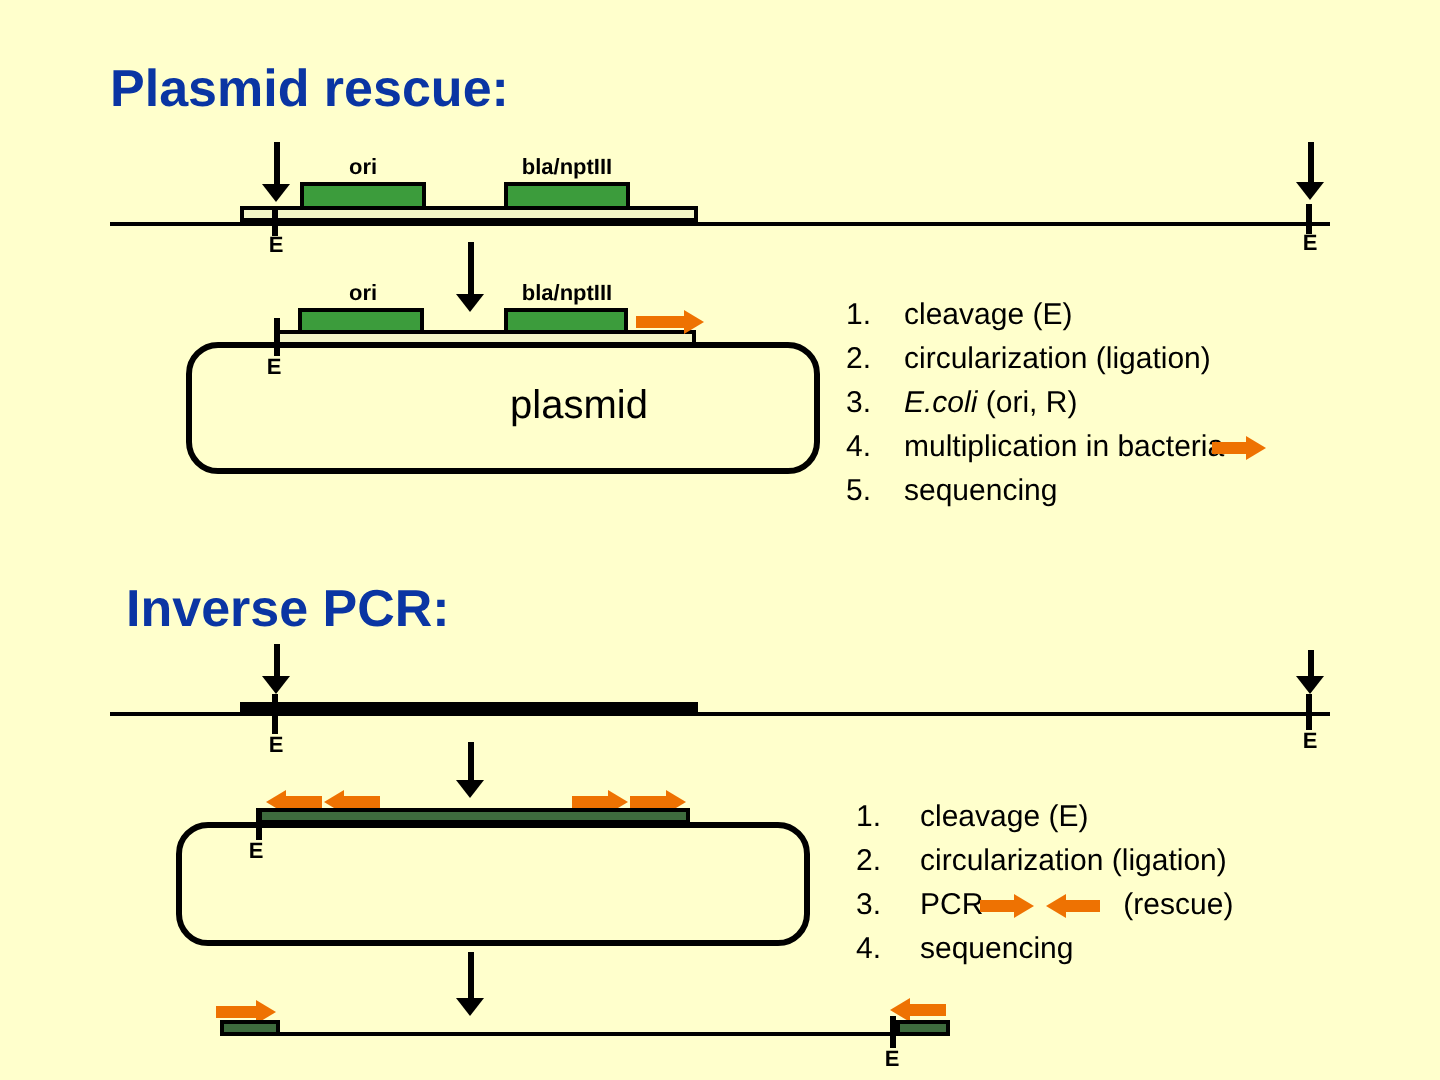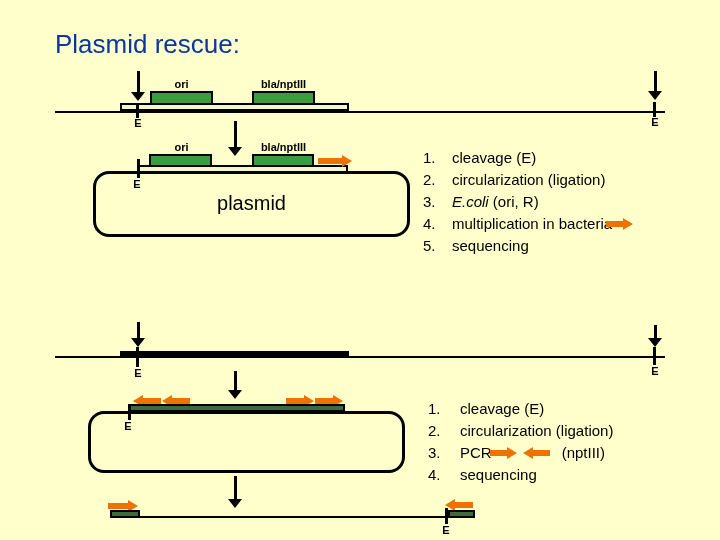--- a/index.html
+++ b/index.html
@@ -1,28 +1,28 @@
 <!DOCTYPE html>
 <html style="--bg: #FFFFCC; --blue: #0A35A3; --green: #3C9C3C; --orange: #EE7202;"><head>
 <meta charset="utf-8">
 <style>
   html,body{margin:0;padding:0;background:#888;}
   #slide{position:relative;width:720px;height:540px;background:var(--bg,#FFFFCC);overflow:hidden;
          font-family:"Liberation Sans",sans-serif;}
-  .title{position:absolute;font-weight:normal;font-size:26px;color:var(--blue,#0A35A3);white-space:nowrap;}
+  .title{position:absolute;font-weight:bold;font-size:26px;color:var(--blue,#0A35A3);white-space:nowrap;}
   .hline{position:absolute;background:#000;height:2px;}
   .tick{position:absolute;width:3px;background:#000;}
   .gene{position:absolute;background:var(--green,#3C9C3C);border:2px solid #000;box-sizing:border-box;}
   .gene-label{position:absolute;font-size:11px;font-weight:bold;line-height:11px;text-align:center;color:#000;white-space:nowrap;}
   .e-label{position:absolute;width:20px;font-size:11px;font-weight:bold;line-height:11px;text-align:center;color:#000;}
   .insert-bar{position:absolute;border:2px solid #000;box-sizing:border-box;background:#F3F6C6;}
   .solid-bar{position:absolute;background:#000;}
   .dkgreen{background:#3E6B3E;}
   .rrect{position:absolute;border:3px solid #000;border-radius:16px;box-sizing:border-box;}
-  .plasmid-label{position:absolute;font-size:20px;color:#000;text-align:center;}
+  .plasmid-label{position:absolute;font-size:20px;color:#000;text-align:center;padding-left:38px;}
   .darrow{position:absolute;}
   .darrow .sh{position:absolute;left:50%;margin-left:-1.5px;top:0;bottom:8px;width:3px;background:#000;}
   .darrow .hd{position:absolute;left:50%;margin-left:-7px;bottom:0;width:0;height:0;
               border-left:7px solid transparent;border-right:7px solid transparent;border-top:9px solid #000;}
   .oarrow{position:absolute;height:12px;}
   .oarrow .sh{position:absolute;top:3px;height:6px;background:var(--orange,#EE7202);}
   .oarrow .hd{position:absolute;top:0;width:0;height:0;border-top:6px solid transparent;border-bottom:6px solid transparent;}
   .oarrow.r .sh{left:0;right:9px;}
   .oarrow.r .hd{right:0;border-left:10px solid var(--orange,#EE7202);}
   .oarrow.l .sh{left:9px;right:0;}
@@ -80,20 +80,21 @@
   <div class="plasmid-label" style="left:93px;top:192px;width:317px;">plasmid</div>
 
   <div class="steps" style="left:423px;top:147px;">
     <div class="step"><span class="num">1.</span><span>cleavage (E)</span></div>
     <div class="step"><span class="num">2.</span><span>circularization (ligation)</span></div>
     <div class="step"><span class="num">3.</span><span class="it">E.coli</span><span> (ori, R)</span></div>
     <div class="step"><span class="num">4.</span><span>multiplication in bacteria</span><span class="oarrow r inline" style="margin-left:-6px;"><span class="sh"></span><span class="hd"></span></span></div>
     <div class="step"><span class="num">5.</span><span>sequencing</span></div>
   </div>
 
+  <div class="title" style="left:63px;top:289px;">Inverse PCR:</div>
 
   <div class="darrow" style="left:129px;top:322px;width:18px;height:25px;">
     <div class="sh"></div>
       <div class="hd"></div>
   </div>
   <div class="darrow" style="left:646px;top:325px;width:18px;height:22px;">
     <div class="sh"></div>
       <div class="hd"></div>
   </div>
   <div class="hline" style="left:55px;top:356px;width:610px;"></div>
@@ -144,17 +145,17 @@
   </div>
   <div class="hline" style="left:110px;top:516px;width:337px;"></div>
   <div class="gene dkgreen" style="left:110px;top:510px;width:30px;height:8px;background:#3E6B3E;"></div>
   <div class="gene dkgreen" style="left:448px;top:510px;width:27px;height:8px;background:#3E6B3E;"></div>
   <div class="tick" style="left:445px;top:508px;height:16px;"></div>
   <div class="e-label" style="left:436px;top:525px;">E</div>
 
   <div class="steps second" style="left:428px;top:398px;">
     <div class="step"><span class="num">1.</span><span>cleavage (E)</span></div>
     <div class="step"><span class="num">2.</span><span>circularization (ligation)</span></div>
-    <div class="step"><span class="num">3.</span><span>PCR</span><span class="oarrow r inline" style="margin-left:-2px;"><span class="sh"></span><span class="hd"></span></span><span class="oarrow l inline" style="margin-left:6px;"><span class="sh"></span><span class="hd"></span></span><span style="margin-left:12px;">(nptIII)</span></div>
+    <div class="step"><span class="num">3.</span><span>PCR</span><span class="oarrow r inline" style="margin-left:-2px;"><span class="sh"></span><span class="hd"></span></span><span class="oarrow l inline" style="margin-left:6px;"><span class="sh"></span><span class="hd"></span></span><span style="margin-left:12px;">(rescue)</span></div>
     <div class="step"><span class="num">4.</span><span>sequencing</span></div>
   </div>
 
 </div>
 
 </body></html>

